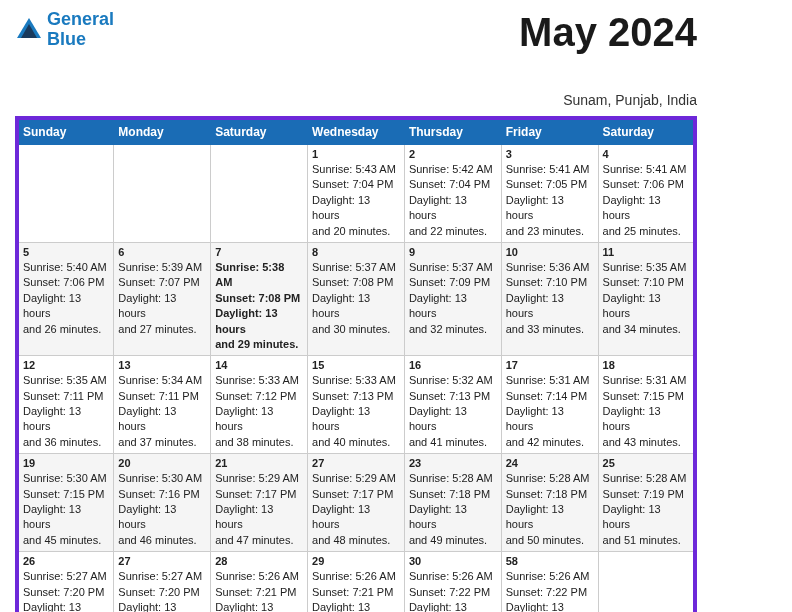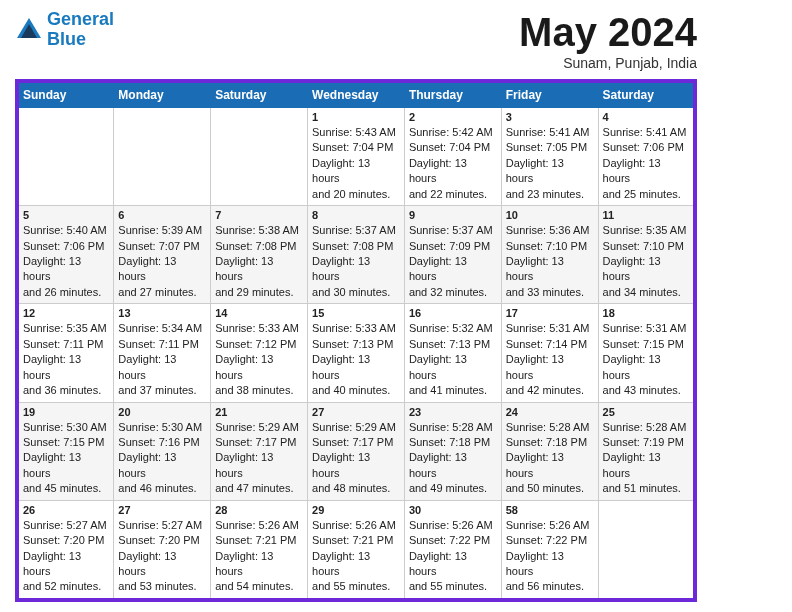--- a/index.html
+++ b/index.html
@@ -45,20 +45,21 @@
       text-align: right;
     }
     .month-title {
       font-size: 40px;
       font-weight: bold;
       color: #1a1a1a;
     }
     .location {
       font-size: 14px;
       color: #333;
+      margin-top: 37px;
     }
     .calendar {
       flex: 1;
       border: 4px solid #6d28d9;
       border-collapse: collapse;
       width: 100%;
       table-layout: fixed;
     }
     .calendar thead tr th {
       background-color: #1a6cb5;
@@ -172,21 +173,21 @@
           </td>
           <td>
             <span class="day-number">6</span>
             <div class="cell-info" style="white-space: pre-line;">Sunrise: 5:39 AM
 Sunset: 7:07 PM
 Daylight: 13 hours
 and 27 minutes.</div>
           </td>
           <td>
             <span class="day-number">7</span>
-            <div class="cell-info" style="white-space: pre-line;">Sunrise: 5:38 AM
+            <div class="cell-info" style="white-space: pre-line; font-weight: bold;">Sunrise: 5:38 AM
 Sunset: 7:08 PM
 Daylight: 13 hours
 and 29 minutes.</div>
           </td>
           <td>
             <span class="day-number">8</span>
             <div class="cell-info" style="white-space: pre-line;">Sunrise: 5:37 AM
 Sunset: 7:08 PM
 Daylight: 13 hours
 and 30 minutes.</div>

